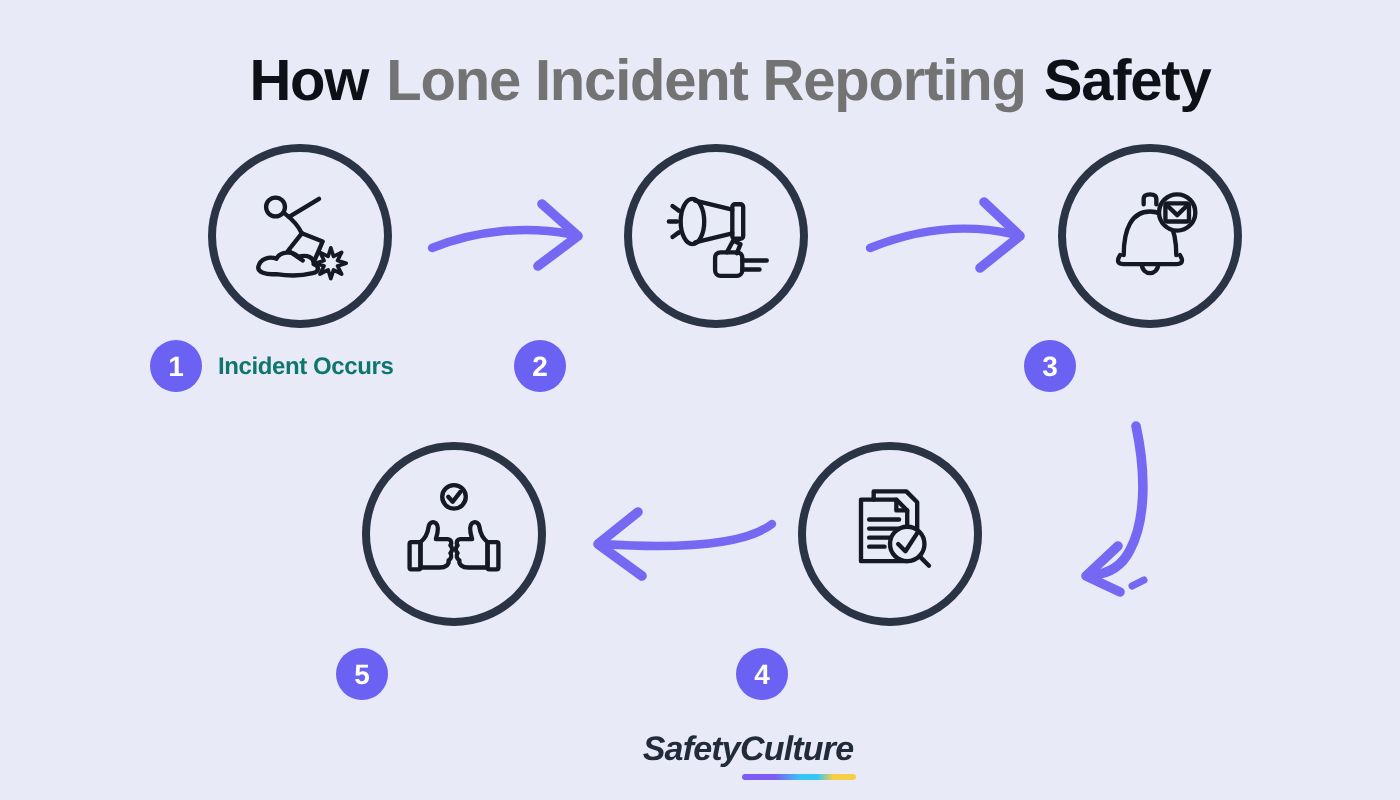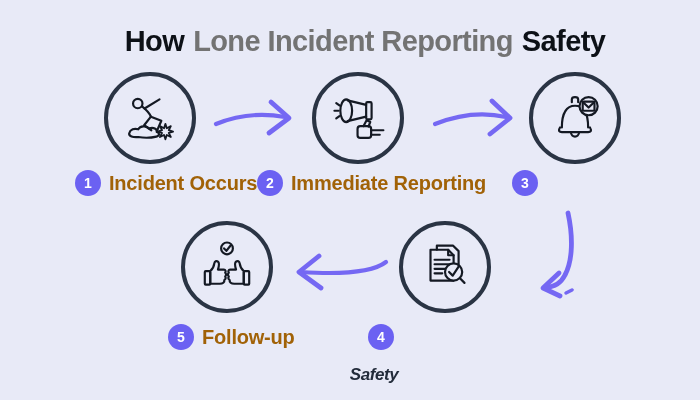--- a/index.html
+++ b/index.html
@@ -23,21 +23,21 @@
   }
   .step-circle svg{display:block;}
   .icon{fill:none;stroke:#141923;stroke-width:2.4;stroke-linecap:round;stroke-linejoin:round;}
   
   .caption{position:absolute;display:flex;align-items:center;gap:8px;height:26px;}
   .badge{
     width:26px;height:26px;border-radius:50%;background:#6B61F2;color:#ffffff;
     font-size:14px;font-weight:700;display:flex;align-items:center;justify-content:center;
     flex:0 0 auto;
   }
-  .step-label{font-size:20px;font-weight:700;color:#a16207;letter-spacing:-0.2px;white-space:nowrap;}
+  .step-label{font-size:12px;font-weight:700;color:#0f766e;letter-spacing:-0.2px;white-space:nowrap;}
   
   .arrow{position:absolute;}
   .arrow path,.arrow polyline{fill:none;stroke:#7568F3;stroke-linecap:round;stroke-linejoin:round;}
   
   .logo{
     position:absolute;top:365px;left:0;right:0;
     display:flex;justify-content:center;align-items:baseline;
     font-style:italic;font-weight:800;font-size:17px;color:#222B3A;letter-spacing:-0.4px;padding-left:48px;
   }
   .logo-culture{position:relative;padding-bottom:5px;}
@@ -126,31 +126,29 @@
       <path d="M28.8,11.5 L31.3,14.2 L35.5,8.8"></path>
     </svg>
   </div>
 
   <div class="caption" style="left:75px;top:170px;">
     <div class="badge">1</div>
     <div class="step-label">Incident Occurs</div>
   </div>
   <div class="caption" style="left:257px;top:170px;">
     <div class="badge">2</div>
-    <div class="step-label">Immediate Reporting</div>
   </div>
   <div class="caption" style="left:512px;top:170px;">
     <div class="badge">3</div>
   </div>
   <div class="caption" style="left:368px;top:324px;">
     <div class="badge">4</div>
   </div>
   <div class="caption" style="left:168px;top:324px;">
     <div class="badge">5</div>
-    <div class="step-label">Follow-up</div>
   </div>
 
   <svg class="arrow" style="left:213px;top:98px;" width="92" height="42" viewBox="0 0 92 42">
     <path stroke-width="4.2" d="M3,26 C25,17 50,15 72,19"></path>
     <polyline stroke-width="4.8" points="58,4 76,20 56,35"></polyline>
   </svg>
 
   <svg class="arrow" style="left:432px;top:96px;" width="94" height="48" viewBox="0 0 94 48">
     <path stroke-width="4.2" d="M3,28 C28,18 52,16 74,21"></path>
     <polyline stroke-width="4.8" points="60,5 78,22 58,38"></polyline>
@@ -162,15 +160,16 @@
     <path stroke-width="3.5" d="M31,83 L37,80"></path>
   </svg>
 
   <svg class="arrow" style="left:289px;top:247px;" width="102" height="48" viewBox="0 0 102 48">
     <path stroke-width="4.2" d="M97,15 C88,22 70,26 40,26 C30,26 20,25.5 12,25"></path>
     <polyline stroke-width="4.8" points="30,9 10,25 32,41"></polyline>
   </svg>
 
   <div class="logo">
     <span>Safety</span>
+      <span class="logo-culture"><span>Culture</span><span class="logo-underline"></span></span>
   </div>
 
 </div>
 
 </body></html>

